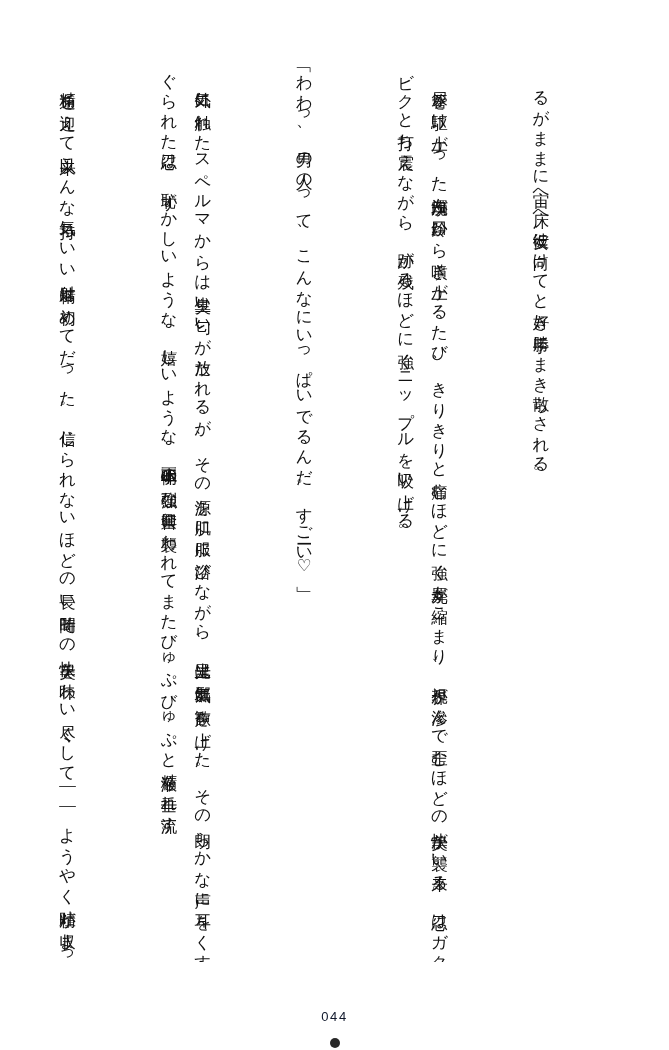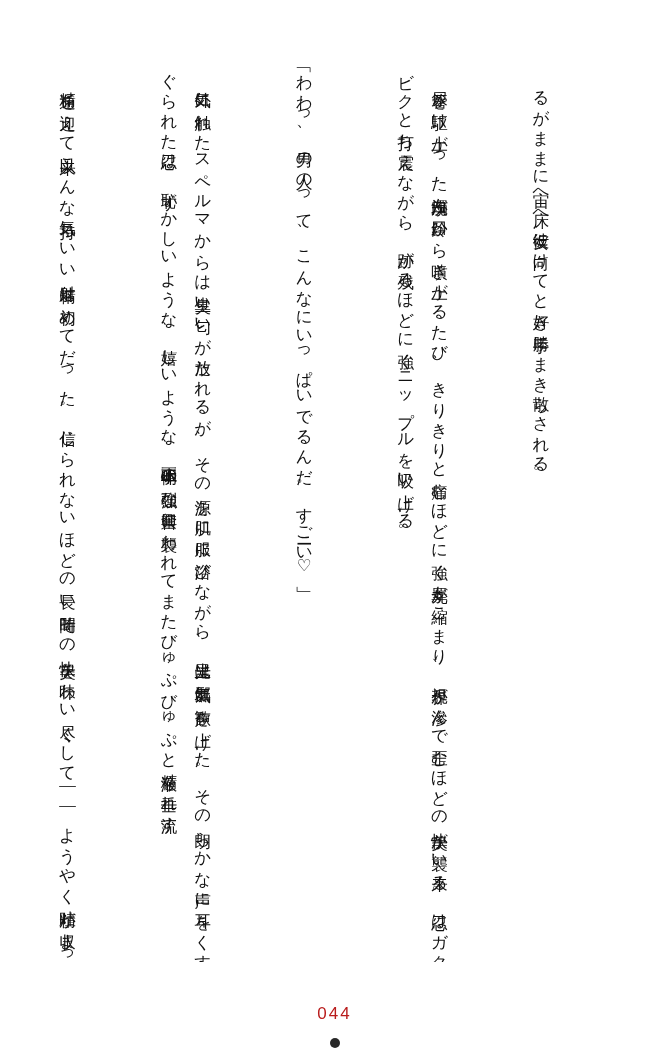--- a/index.html
+++ b/index.html
@@ -46,23 +46,23 @@
   .para.noindent {
     text-indent: 0;
   }
   .page-number {
     position: absolute;
     bottom: 26px;
     left: 0;
     right: 0;
     text-align: center;
     font-family: "Liberation Sans", sans-serif;
-    font-size: 17px;
+    font-size: 13px;
     letter-spacing: 0.12em;
-    color: #b91c1c;
+    color: #0f172a;
   }
   .spine-mark {
     position: absolute;
     bottom: 2px;
     left: 50%;
     transform: translateX(-50%);
     width: 10px;
     height: 10px;
     border-radius: 50%;
     background: #111111;

